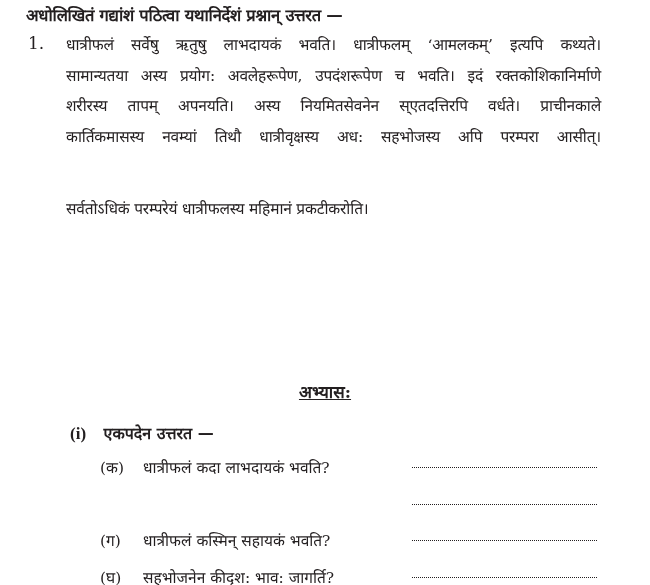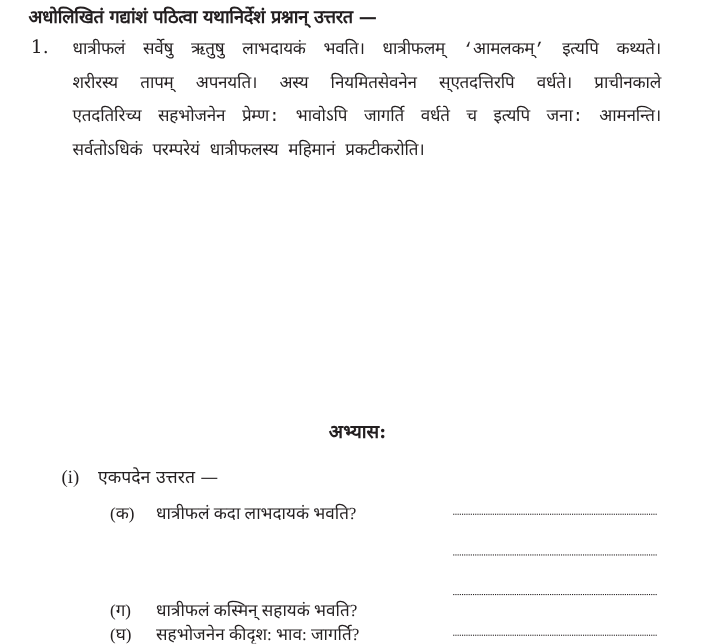--- a/index.html
+++ b/index.html
@@ -42,61 +42,61 @@
       width: 535px;
     }
     .passage-line {
       height: 30.5px;
       line-height: 30.5px;
       font-size: 15.5px;
       white-space: nowrap;
       text-align: justify;
       text-align-last: justify;
       letter-spacing: -0.2px;
-      font-family: Liberation Mono, monospace;
     }
     .passage-line.last {
       text-align-last: left;
+      margin-top: 42px;
     }
     .section-title {
       position: absolute;
       left: 0;
       width: 650px;
       top: 380px;
       text-align: center;
       font-size: 17px;
       font-weight: bold;
       padding-left: 0px;
     }
     .section-title span {
       display: inline-block;
       margin-left: 0px;
+      text-decoration: underline;
     }
     .sub-heading {
       position: absolute;
-      left: 56px;
+      left: 70px;
       top: 422px;
       font-size: 16px;
-      font-weight: normal;
+      font-weight: bold;
       white-space: nowrap;
     }
     .sub-heading .roman {
       display: inline-block;
       width: 28px;
       font-family: "Liberation Serif", serif;
       font-size: 17px;
     }
     .question {
       position: absolute;
       left: 100px;
       font-size: 15.5px;
       white-space: nowrap;
       height: 24px;
       line-height: 24px;
-      font-family: Liberation Serif, serif;
     }
     .question .label {
       display: inline-block;
       width: 38px;
     }
     .answer-line {
       position: absolute;
       left: 412px;
       width: 185px;
       height: 0;
@@ -107,43 +107,44 @@
 <body>
 
 <div class="page">
 
   <div class="instruction">अधोलिखितं गद्यांशं पठित्वा यथानिर्देशं प्रश्नान् उत्तरत —</div>
 
   <div class="q-number">1.</div>
 
   <div class="passage">
     <div class="passage-line">धात्रीफलं सर्वेषु ऋतुषु लाभदायकं भवति। धात्रीफलम् ‘आमलकम्’ इत्यपि कथ्यते।</div>
+    <div class="passage-line">सामान्यतया अस्य प्रयोग: अवलेहरूपेण, उपदंशरूपेण च भवति। इदं रक्तकोशिकानिर्माणे</div>
     <div class="passage-line">शरीरस्य तापम् अपनयति। अस्य नियमितसेवनेन स्एतदत्तिरपि वर्धते। प्राचीनकाले</div>
-    <div class="passage-line">एतदतिरिच्य सहभोजनेन प्रेम्ण: भावोऽपि जागर्ति वर्धते च इत्यपि जना: आमनन्ति।</div>
+    <div class="passage-line">कार्तिकमासस्य नवम्यां तिथौ धात्रीवृक्षस्य अध: सहभोजस्य अपि परम्परा आसीत्।</div>
     <div class="passage-line last">सर्वतोऽधिकं परम्परेयं धात्रीफलस्य महिमानं प्रकटीकरोति।</div>
   </div>
 
   <div class="section-title">
     <span>अभ्यास:</span>
   </div>
 
   <div class="sub-heading">
     <span class="roman">(i)</span>
     <span>एकपदेन उत्तरत —</span>
   </div>
 
   <div class="question" style="top:456px;">
     <span class="label">(क)</span>
     <span>धात्रीफलं कदा लाभदायकं भवति?</span>
   </div>
   <div class="answer-line" style="top:467px;"></div>
 
   <div class="answer-line" style="top:504px;"></div>
 
-  <div class="question" style="top:544px;">
+  <div class="question" style="top:529px;">
     <span class="label">(ग)</span>
     <span>धात्रीफलं कस्मिन् सहायकं भवति?</span>
   </div>
   <div class="answer-line" style="top:540px;"></div>
 
   <div class="question" style="top:566px;">
     <span class="label">(घ)</span>
     <span>सहभोजनेन कीदृश: भाव: जागर्ति?</span>
   </div>
   <div class="answer-line" style="top:577px;"></div>

